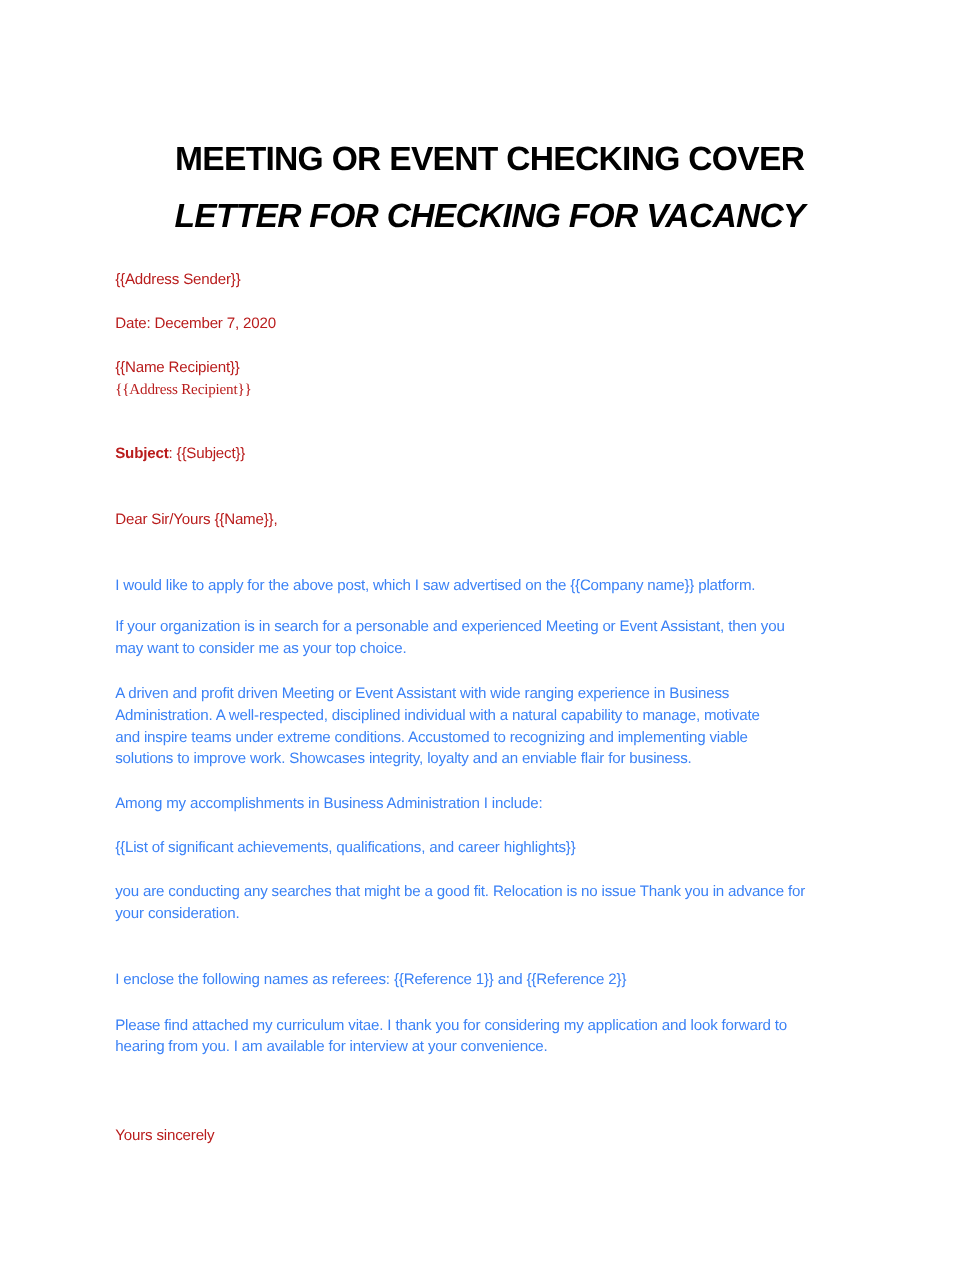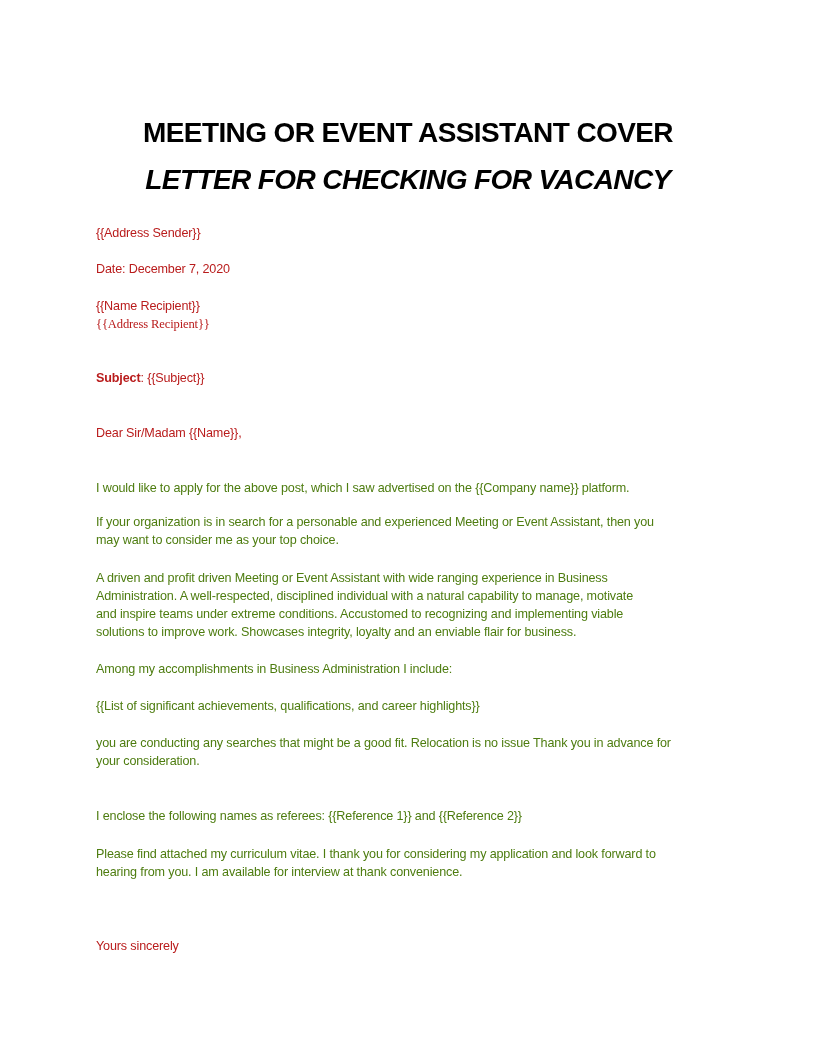--- a/index.html
+++ b/index.html
@@ -4,41 +4,41 @@
   <style>
     html, body { margin: 0; padding: 0; background: #ffffff; }
     body { width: 816px; height: 1056px; position: relative; overflow: hidden;
            font-family: "Liberation Sans", sans-serif; color: #111; }
     .title { position: absolute; left: 0; width: 816px; text-align: center;
              font-family: "Liberation Sans", sans-serif; font-weight: bold;
              font-size: 28px; letter-spacing: -0.6px; color: #000; line-height: 34px; }
     .line { position: absolute; left: 96px; font-size: 12.6px; line-height: 18px;
             white-space: nowrap; letter-spacing: -0.15px; color: #b91c1c; }
     .para { position: absolute; left: 96px; width: 630px; font-size: 12.6px;
-            line-height: 18px; letter-spacing: -0.15px; color: #4d7c0f; }
+            line-height: 18px; letter-spacing: -0.15px; color: #3b82f6; }
     .para span.l { display: block; white-space: nowrap; }
     b { font-weight: bold; }
   </style>
 </head>
 <body>
 
 <div>
-  <div class="title" style="top:116px;">MEETING OR EVENT ASSISTANT COVER</div>
+  <div class="title" style="top:116px;">MEETING OR EVENT CHECKING COVER</div>
   <div class="title" style="top:163px;font-style:italic;">LETTER FOR CHECKING FOR VACANCY</div>
 
   <div class="line" style="top:224px;">{{Address Sender}}</div>
   <div class="line" style="top:260px;">Date: December 7, 2020</div>
   <div class="line" style="top:297px;">{{Name Recipient}}</div>
   <div class="line" style="top:315px;font-family:Liberation Serif, serif;">{{Address Recipient}}</div>
 
   <div class="line" style="top:369px;">
     <b>Subject</b><span>: {{Subject}}</span>
   </div>
 
-  <div class="line" style="top:424px;">Dear Sir/Madam {{Name}},</div>
+  <div class="line" style="top:424px;">Dear Sir/Yours {{Name}},</div>
 
   <div class="para" style="top:479px;">
     <span class="l">I would like to apply for the above post, which I saw advertised on the {{Company name}} platform.</span>
   </div>
 
   <div class="para" style="top:513px;">
     <span class="l">If your organization is in search for a personable and experienced Meeting or Event Assistant, then you</span>
     <span class="l">may want to consider me as your top choice.</span>
   </div>
 
@@ -61,17 +61,17 @@
     <span class="l">you are conducting any searches that might be a good fit. Relocation is no issue Thank you in advance for</span>
     <span class="l">your consideration.</span>
   </div>
 
   <div class="para" style="top:807px;">
     <span class="l">I enclose the following names as referees: {{Reference 1}} and {{Reference 2}}</span>
   </div>
 
   <div class="para" style="top:845px;">
     <span class="l">Please find attached my curriculum vitae. I thank you for considering my application and look forward to</span>
-    <span class="l">hearing from you. I am available for interview at thank convenience.</span>
+    <span class="l">hearing from you. I am available for interview at your convenience.</span>
   </div>
 
   <div class="line" style="top:937px;">Yours sincerely</div>
 </div>
 
 </body></html>

